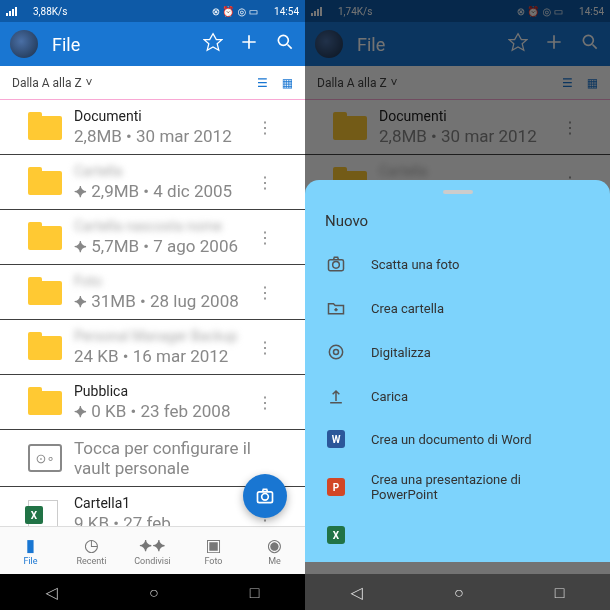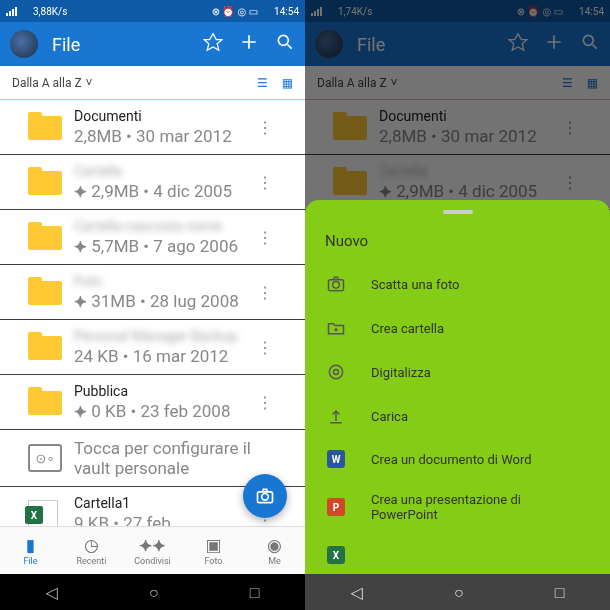--- a/index.html
+++ b/index.html
@@ -32,21 +32,21 @@
 .file-name{font-size:14px;color:#222;margin-bottom:2px}
 .file-meta{font-size:17px;color:#888;display:flex;align-items:center;gap:4px}
 .blur{filter:blur(3px);color:#aaa}
 .more-btn{color:#888;font-size:16px;padding:4px}
 .bottom-nav{height:48px;border-top:1px solid #ddd;display:flex;background:#fafafa;position:relative;z-index:1}
 .nav-item{flex:1;display:flex;flex-direction:column;align-items:center;justify-content:center;font-size:9px;color:#777;gap:1px}
 .nav-item.active{color:#1976d2}
 .nav-icon{font-size:17px}
 .sys-nav{height:36px;background:#000;display:flex;align-items:center;justify-content:space-around;color:#bbb;position:relative;z-index:1}
 .fab{position:absolute;right:18px;bottom:92px;width:44px;height:44px;border-radius:50%;background:#1976d2;display:flex;align-items:center;justify-content:center;z-index:3;box-shadow:0 3px 8px rgba(0,0,0,0.3)}
-.sheet{position:absolute;left:0;right:0;bottom:28px;background:#84cc16;border-radius:14px 14px 0 0;z-index:10;padding:10px 0 6px}
+.sheet{position:absolute;left:0;right:0;bottom:48px;background:#7dd3fc;border-radius:14px 14px 0 0;z-index:10;padding:10px 0 6px}
 .sheet-handle{width:30px;height:4px;background:#ccc;border-radius:2px;margin:0 auto 12px}
 .sheet-title{font-size:15px;color:#333;padding:6px 20px 12px}
 .sheet-item{display:flex;align-items:center;gap:24px;padding:12px 20px;font-size:13px;color:#333}
 .sheet-icon{width:22px;display:flex;justify-content:center;color:#555}
 .doc-badge{width:18px;height:18px;border-radius:3px;color:#fff;font-size:10px;font-weight:bold;display:flex;align-items:center;justify-content:center}
 .word{background:#2b579a}.ppt{background:#d24726}.xls{background:#217346}
 .screen.right .status-bar,.screen.right .app-bar,.screen.right .sort-bar,.screen.right .file-list{filter:brightness(1)}
 .screen.right .sys-nav{background:#424242;z-index:11;color:#ddd}
 </style>
 </head>

